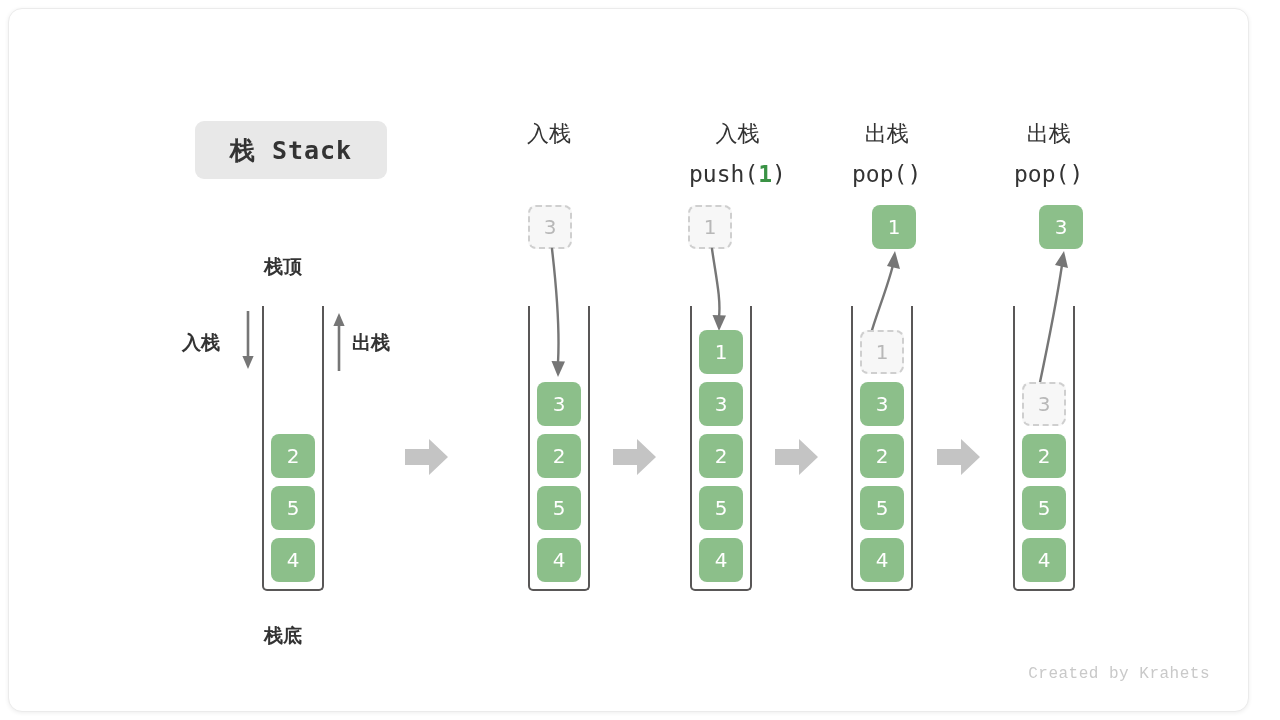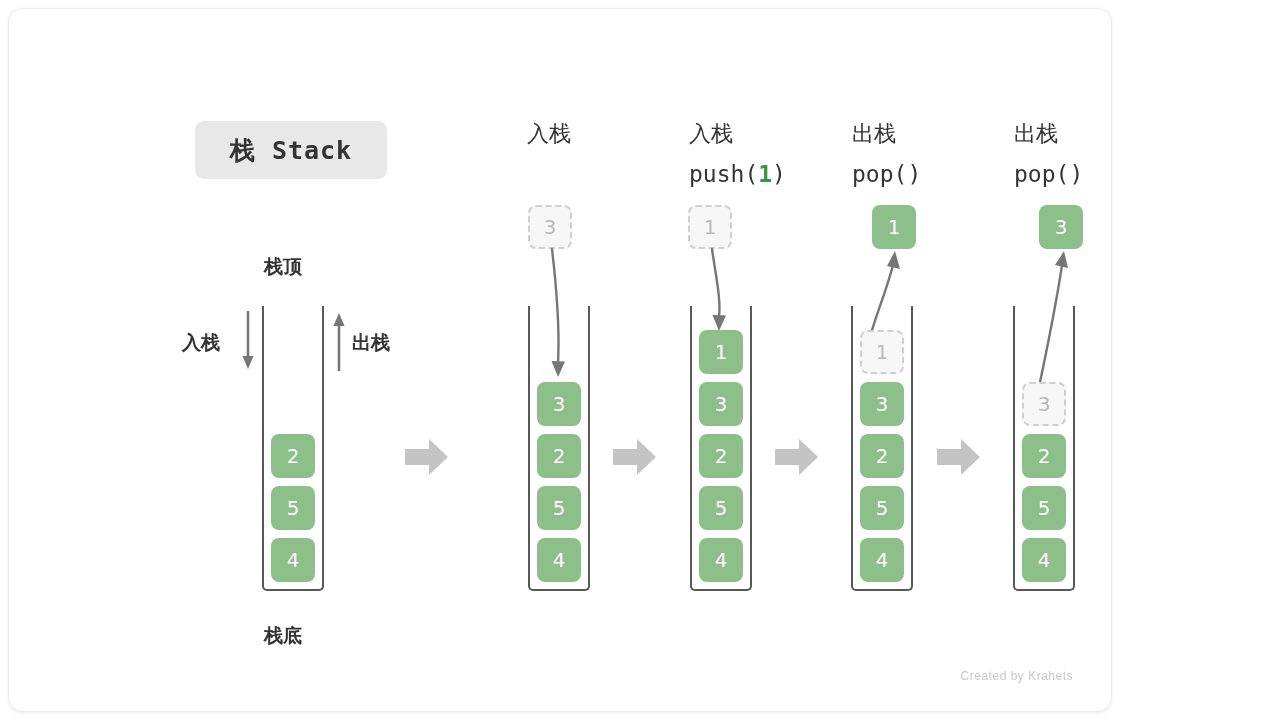--- a/index.html
+++ b/index.html
@@ -11,28 +11,29 @@
     width: 1280px;
     height: 720px;
     overflow: hidden;
     font-family: "Liberation Sans", "DejaVu Sans", sans-serif;
   }
 
   #card {
     position: absolute;
     left: 8px;
     top: 8px;
-    width: 1104px;
+    width: 1241px;
     height: 704px;
     box-sizing: border-box;
     background: #ffffff;
     border: 1px solid #ebebeb;
     border-radius: 14px;
     box-shadow: 0 1px 4px rgba(0,0,0,0.07);
     overflow: hidden;
+    text-align: center;
   }
 
   .abs { position: absolute; }
 
   
   #title-chip {
     left: 186px;
     top: 112px;
     width: 192px;
     height: 58px;
@@ -111,22 +112,22 @@
   }
   .col-head .code .arg { color: #3a9245; font-weight: bold; }
 
   
   .step-arrow { width: 44px; height: 40px; }
 
   
   #credit {
     right: 38px;
     bottom: 28px;
-    font-family: Liberation Sans, sans-serif;
-    font-size: 12px;
+    font-family: Liberation Mono, monospace;
+    font-size: 16px;
     color: #c9c9c9;
     letter-spacing: 0.5px;
   }
 
   svg { display: block; overflow: visible; }
 </style>
 </head>
 <body>
 
 <div id="card">

